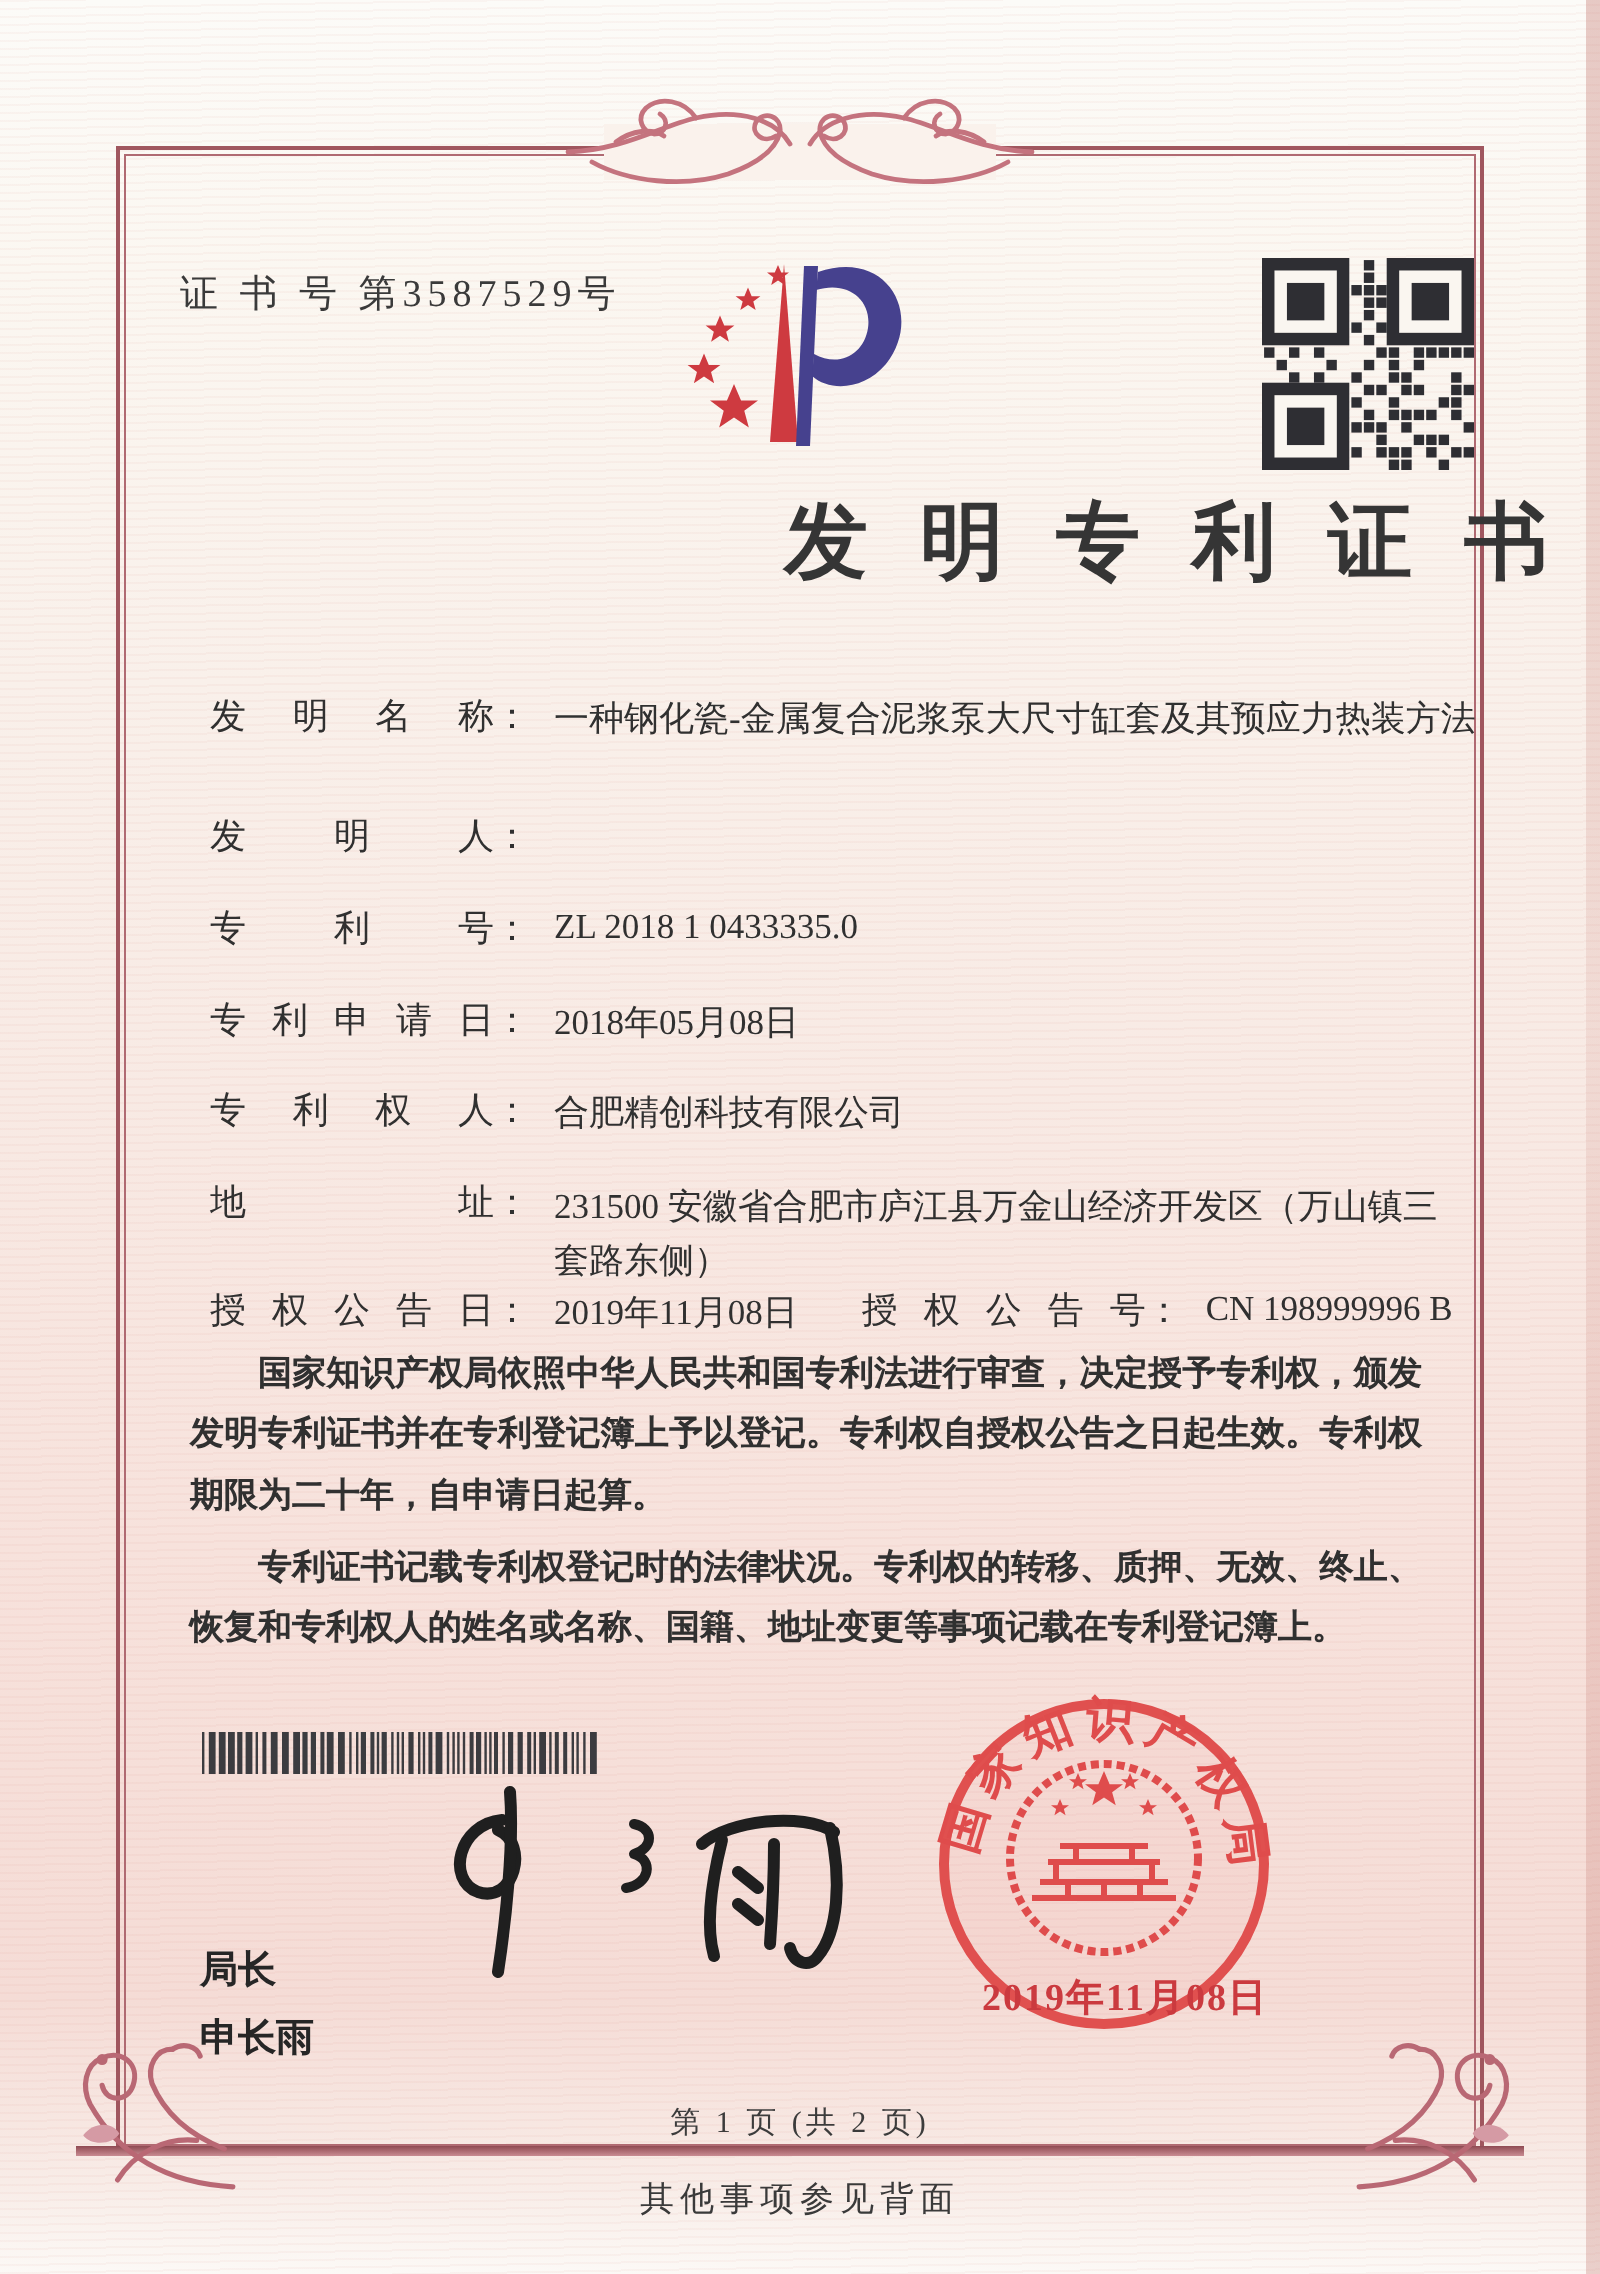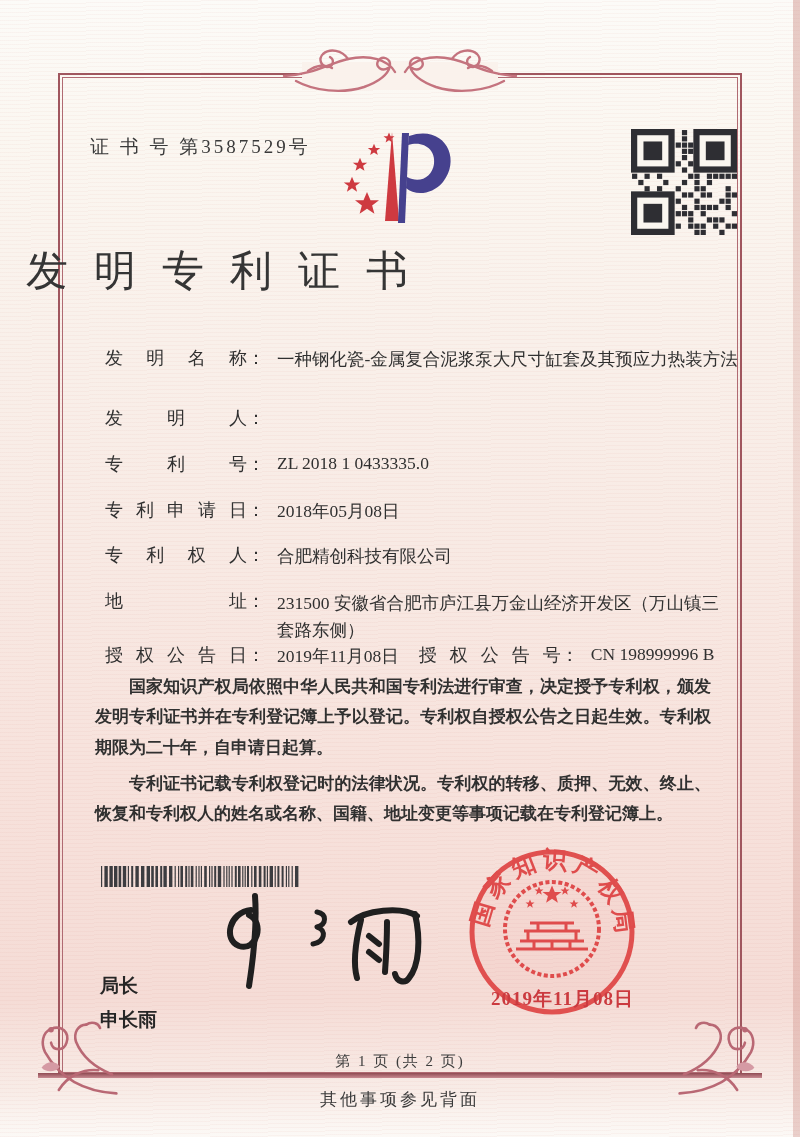--- a/index.html
+++ b/index.html
@@ -10,29 +10,29 @@
       linear-gradient(180deg,#fcfbf8 0%,#fbf7f1 12%,#f9f0ea 30%,#f8eae4 48%,#f7e2dc 68%,#f5dcd6 88%,#f8ece7 96%,#fcf9f6 100%);}
   .photo-strip{position:absolute;right:0;top:0;width:7px;height:100%;
     background:linear-gradient(180deg,rgba(196,120,112,.38),rgba(196,120,112,.14) 45%,rgba(196,120,112,.32));}
   .frame{position:absolute;left:58px;top:73px;width:680px;height:1000px;border:2px solid #a0565e;}
   .frame-inner{position:absolute;inset:2px;border:1px solid #b06a72;}
   .frame::after{content:"";position:absolute;left:-22px;right:-22px;bottom:-3px;height:5px;
     background:linear-gradient(#8f4a52,#c98b92);}
   .cert-no{position:absolute;left:90px;top:134px;font-size:19px;letter-spacing:3px;color:#3a3a3a;}
   .logo{position:absolute;left:322px;top:124px;width:152px;height:110px;}
   .qr{position:absolute;left:631px;top:129px;width:106px;height:106px;}
-  .title{position:absolute;left:0;right:0;top:243px;margin:0;text-align:left;
-    font-size:42px;font-weight:400;letter-spacing:26px;text-indent:26px;color:#353535;}
+  .title{position:absolute;left:0;right:0;top:243px;margin:0;text-align:right;
+    font-size:42px;font-weight:700;letter-spacing:26px;text-indent:26px;color:#353535;}
   .row{position:absolute;left:105px;display:flex;font-size:18px;align-items:flex-start;}
   .flabel{display:inline-block;width:142px;text-align:justify;text-align-last:justify;flex:none;}
   .fcolon{flex:none;margin-right:12px;}
   .fvalue{font-size:17.5px;padding-top:1px;}
   .r0{top:346px}.r1{top:406px}.r2{top:452px}.r3{top:498px}.r4{top:543px}.r5{top:589px}.r6{top:643px}
   .r5 .fvalue{width:445px;line-height:1.55;}
-  .grant2{display:flex;margin-left:20px;}
+  .grant2{display:flex;margin-left:32px;}
   .paras{position:absolute;left:95px;top:672px;width:616px;font-size:17px;line-height:1.78;text-align:justify;font-weight:bold;}
   .paras p{margin:0 0 6px 0;text-indent:2em;}
   .barcode{position:absolute;left:100px;top:866px;width:206px;height:21px;}
   .signer{position:absolute;left:100px;top:925px;font-family:"Liberation Sans","DejaVu Sans",sans-serif;
     font-weight:700;font-size:19px;color:#262626;line-height:1.8;margin-top:44px;}
   .signature{position:absolute;left:205px;top:888px;width:230px;height:108px;}
   .seal{position:absolute;left:458px;top:843px;width:188px;height:178px;}
   .seal-date{position:absolute;left:491px;top:986px;font-size:19px;color:#cb3a3f;letter-spacing:1px;font-weight:600;}
   .page-no{position:absolute;left:0;right:0;top:1036px;text-align:center;font-size:15px;letter-spacing:2px;color:#3c3c3c;margin-top:16px;}
   .back-note{position:absolute;left:0;right:0;top:1088px;text-align:center;font-size:17px;letter-spacing:3px;color:#3a3a3a;}

